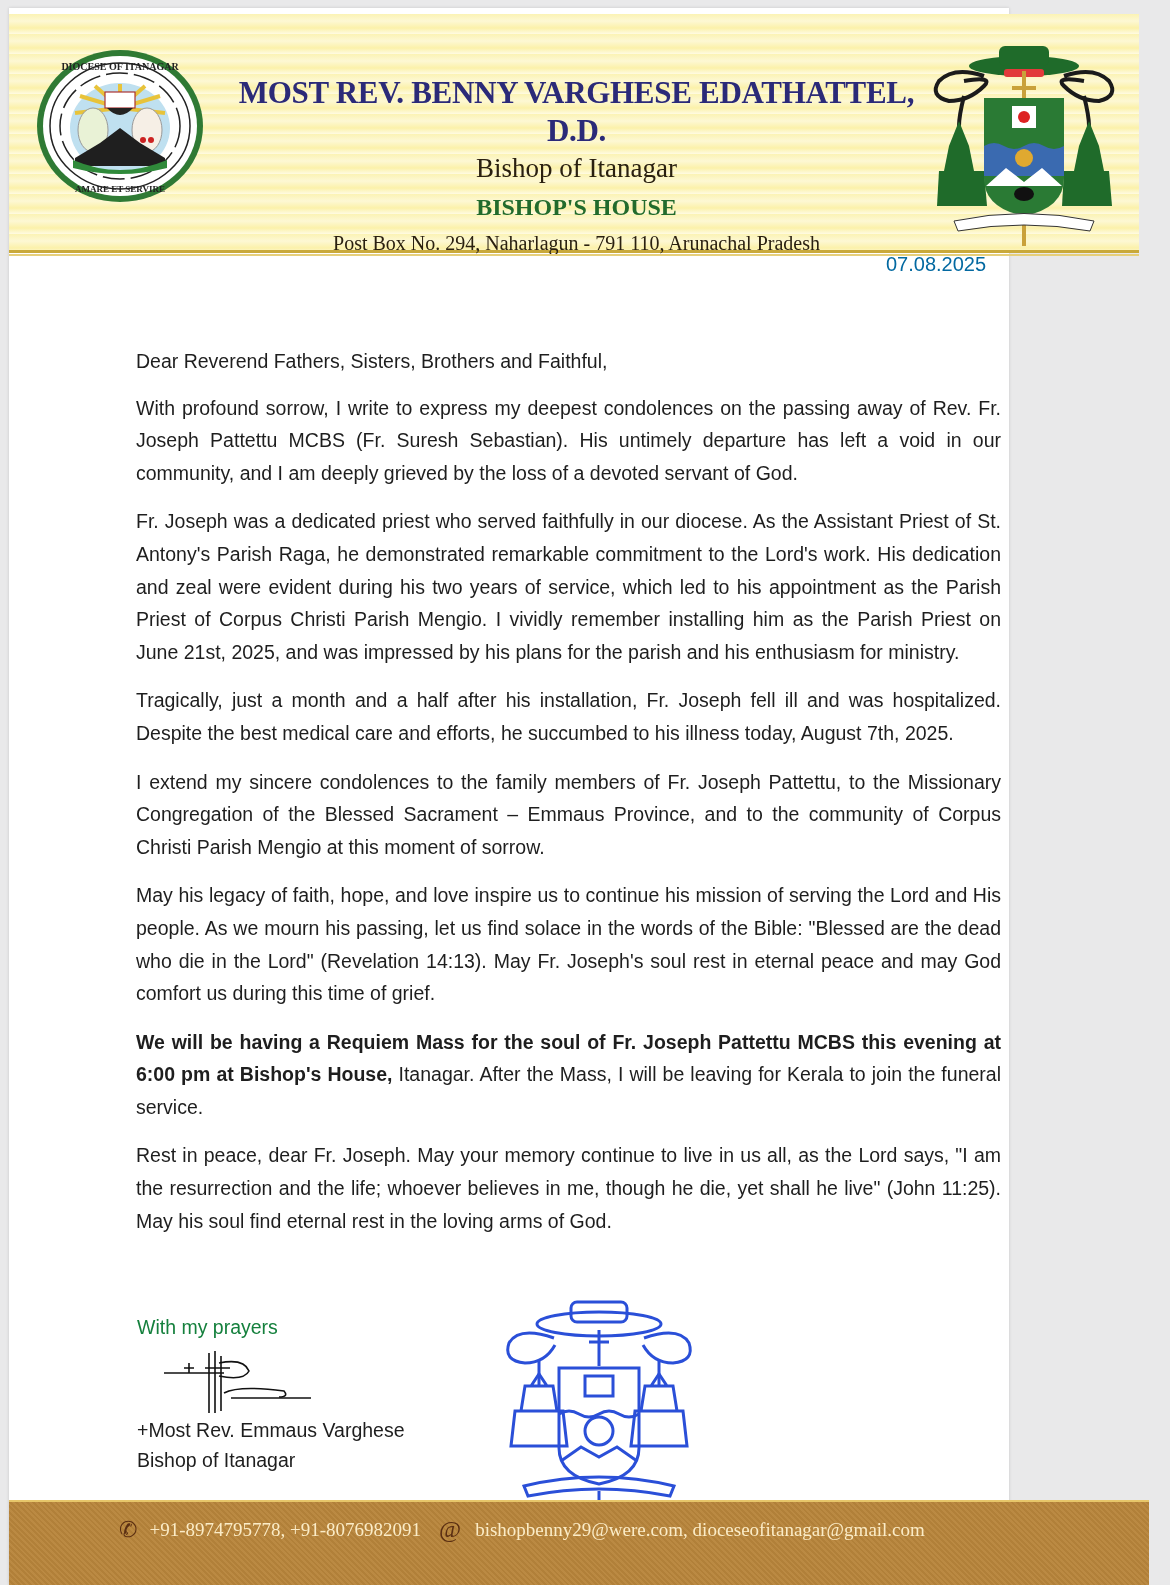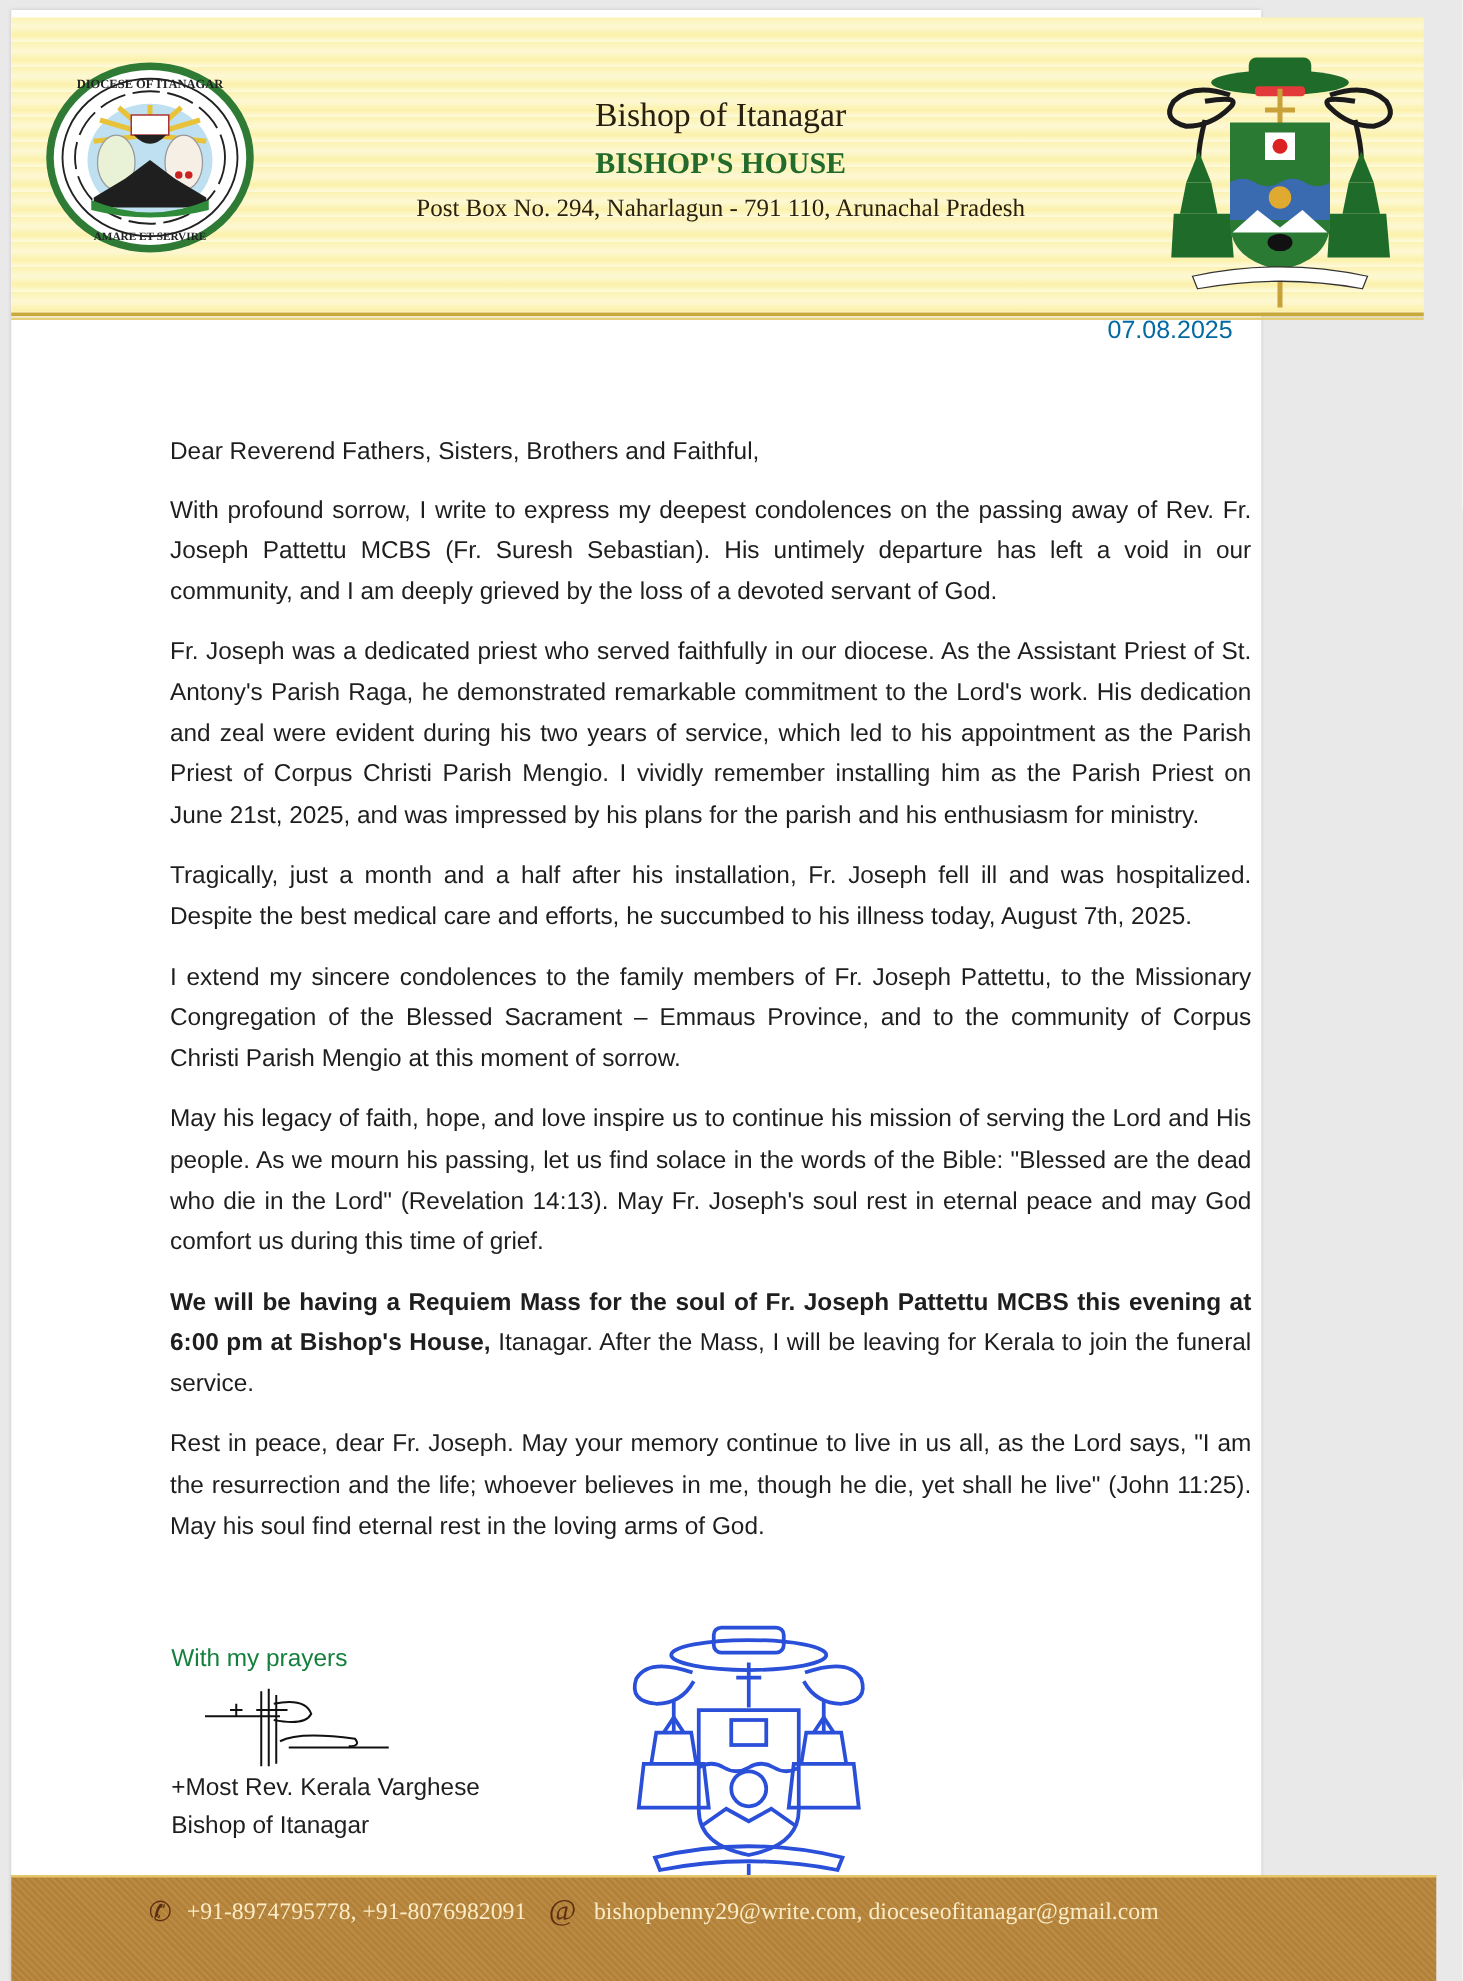--- a/index.html
+++ b/index.html
@@ -94,20 +94,21 @@
       <ellipse cx="112" cy="82" rx="15" ry="22" fill="#f6efe6" stroke="#999"></ellipse>
       <circle cx="108" cy="92" r="3" fill="#c22"></circle>
         <circle cx="116" cy="92" r="3" fill="#c22"></circle>
       <path d="M40 110 L65 95 L85 80 L105 95 L130 110 L130 118 L40 118 z" fill="#1f1f1f"></path>
       <path d="M38 112 q47 20 94 0 v8 q-47 12 -94 0 z" fill="#2f8a3a"></path>
       <text x="85" y="22" text-anchor="middle" font-family="Liberation Serif, serif" font-size="10" font-weight="bold" fill="#222">DIOCESE OF ITANAGAR</text>
       <text x="85" y="144" text-anchor="middle" font-family="Liberation Serif, serif" font-size="9" font-weight="bold" fill="#222">AMARE ET SERVIRE</text>
     </svg>
 
     <div class="lh-text">
+      <div class="lh-name">MOST REV. BENNY VARGHESE EDATHATTEL, D.D.</div>
       <div class="lh-title">Bishop of Itanagar</div>
       <div class="lh-house">BISHOP'S HOUSE</div>
       <div class="lh-address">Post Box No. 294, Naharlagun - 791 110, Arunachal Pradesh</div>
     </div>
 
     <svg class="coat" viewBox="0 0 200 210">
       <ellipse cx="100" cy="30" rx="55" ry="10" fill="#1f6b2a"></ellipse>
       <rect x="75" y="10" width="50" height="20" rx="6" fill="#1f6b2a"></rect>
       <rect x="80" y="33" width="40" height="8" rx="3" fill="#e23a3a"></rect>
       <rect x="98" y="35" width="4" height="180" fill="#c9a13a"></rect>
@@ -157,21 +158,21 @@
       <path d="M5 25 h60"></path>
         <path d="M30 15 v10 M25 20 h10"></path>
       <path d="M50 5 v60 M56 3 v62 M62 8 v55 M46 20 h25"></path>
       <path d="M60 15 q25 -5 30 8 q-5 10 -30 5"></path>
       <path d="M65 45 q15 -8 60 -2 q5 6 -5 6"></path>
       <path d="M72 50 h80"></path>
     </g>
   </svg>
 
   <div class="sign-name">
-    <div>+Most Rev. Kerala Varghese</div>
+    <div>+Most Rev. Emmaus Varghese</div>
     <div>Bishop of Itanagar</div>
   </div>
 
   <svg class="stamp" viewBox="0 0 200 210">
     <g fill="none" stroke="#2a4fd8" stroke-width="3">
       <ellipse cx="100" cy="28" rx="62" ry="12"></ellipse>
       <rect x="72" y="6" width="56" height="20" rx="6"></rect>
       <path d="M100 34 v36 M90 46 h20"></path>
       <path d="M55 42 q-35 -12 -45 5 q-6 18 16 20 q20 0 30 -18"></path>
       <path d="M145 42 q35 -12 45 5 q6 18 -16 20 q-20 0 -30 -18"></path>
@@ -187,16 +188,16 @@
       <path d="M25 190 q75 -18 150 0 l-4 10 q-71 -14 -142 0 z"></path>
       <path d="M100 195 v12"></path>
     </g>
   </svg>
 
   <div class="footer">
     <div class="footer-line">
       <span class="ico">✆</span>
       <span>+91-8974795778, +91-8076982091</span>
       <span class="at">@</span>
-      <span>bishopbenny29@write.com, dioceseofitanagar@gmail.com</span>
+      <span>bishopbenny29@were.com, dioceseofitanagar@gmail.com</span>
     </div>
   </div>
 </div>
 
 </body></html>

